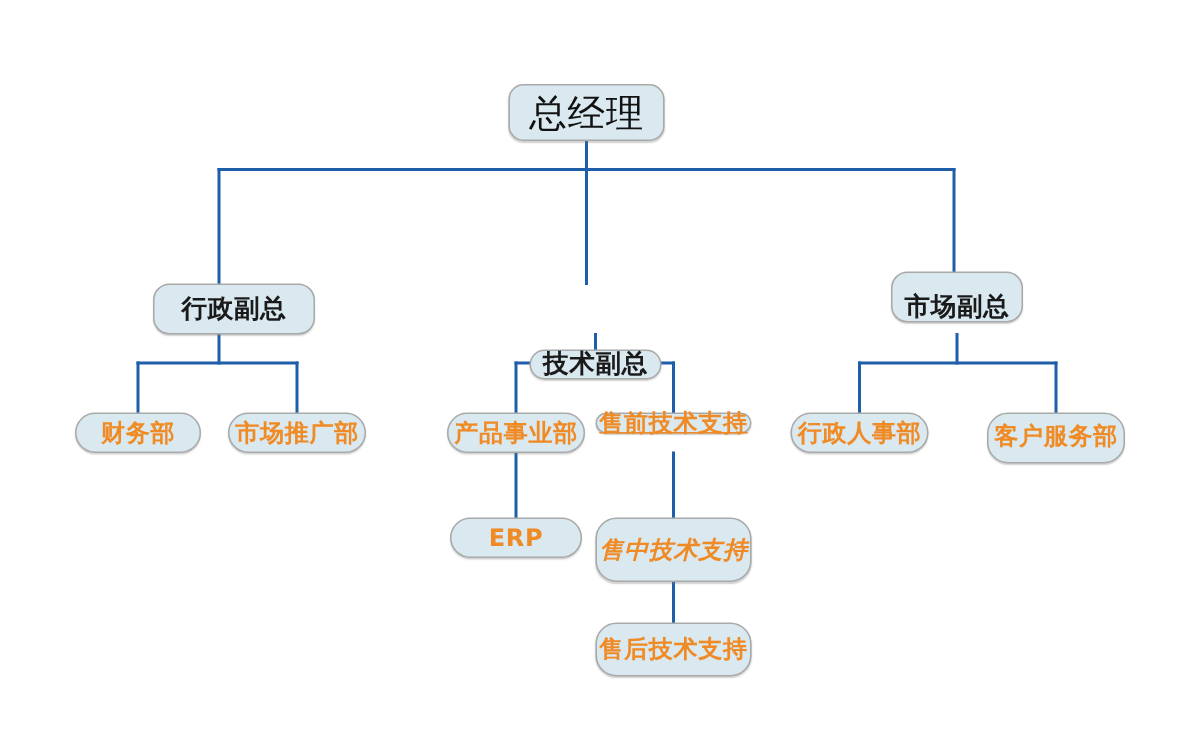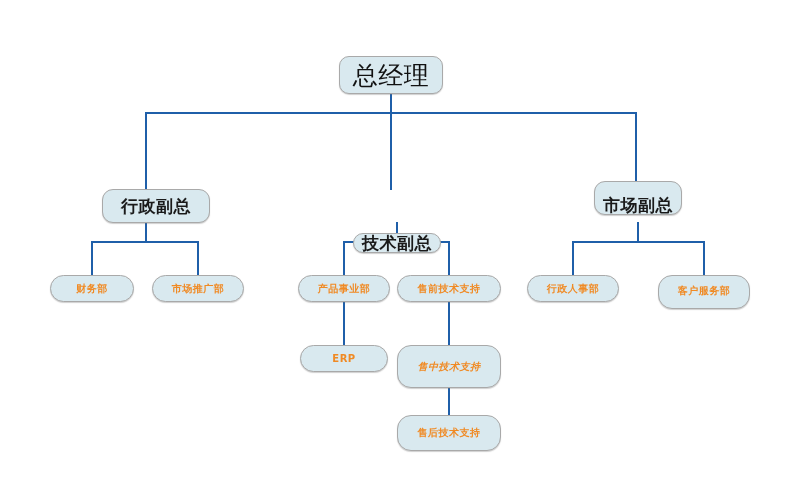--- a/index.html
+++ b/index.html
@@ -50,21 +50,21 @@
     border-radius: 11px;
     color: #1a1a1a;
     font-size: 17px;
     font-weight: 700;
   }
   .node.level-2,
   .node.level-3,
   .node.level-4 {
     border-radius: 14px;
     color: #f08a24;
-    font-size: 10px;
+    font-size: 16px;
     font-weight: 700;
   }
   .node-label {
     display: block;
     line-height: 1;
   }
 </style>
 </head>
 <body>
 
@@ -108,21 +108,21 @@
       </div>
       <div class="node level-2" style="left: 50px; top: 275px; width: 84px; height: 27px;">
         <span class="node-label">财务部</span>
       </div>
       <div class="node level-2" style="left: 152px; top: 275px; width: 92px; height: 27px;">
         <span class="node-label">市场推广部</span>
       </div>
       <div class="node level-2" style="left: 298px; top: 275px; width: 92px; height: 27px;">
         <span class="node-label">产品事业部</span>
       </div>
-      <div class="node level-2" style="left: 397px; top: 275px; width: 104px; height: 27px;">
+      <div class="node level-2" style="left: 397px; top: 275px; width: 104px; height: 14px; text-decoration: underline;">
         <span class="node-label">售前技术支持</span>
       </div>
       <div class="node level-2" style="left: 527px; top: 275px; width: 92px; height: 27px;">
         <span class="node-label">行政人事部</span>
       </div>
       <div class="node level-2" style="left: 658px; top: 275px; width: 92px; height: 34px; font-family: Liberation Mono, monospace;">
         <span class="node-label">客户服务部</span>
       </div>
       <div class="node level-3" style="left: 300px; top: 345px; width: 88px; height: 27px;">
         <span class="node-label">ERP</span>

